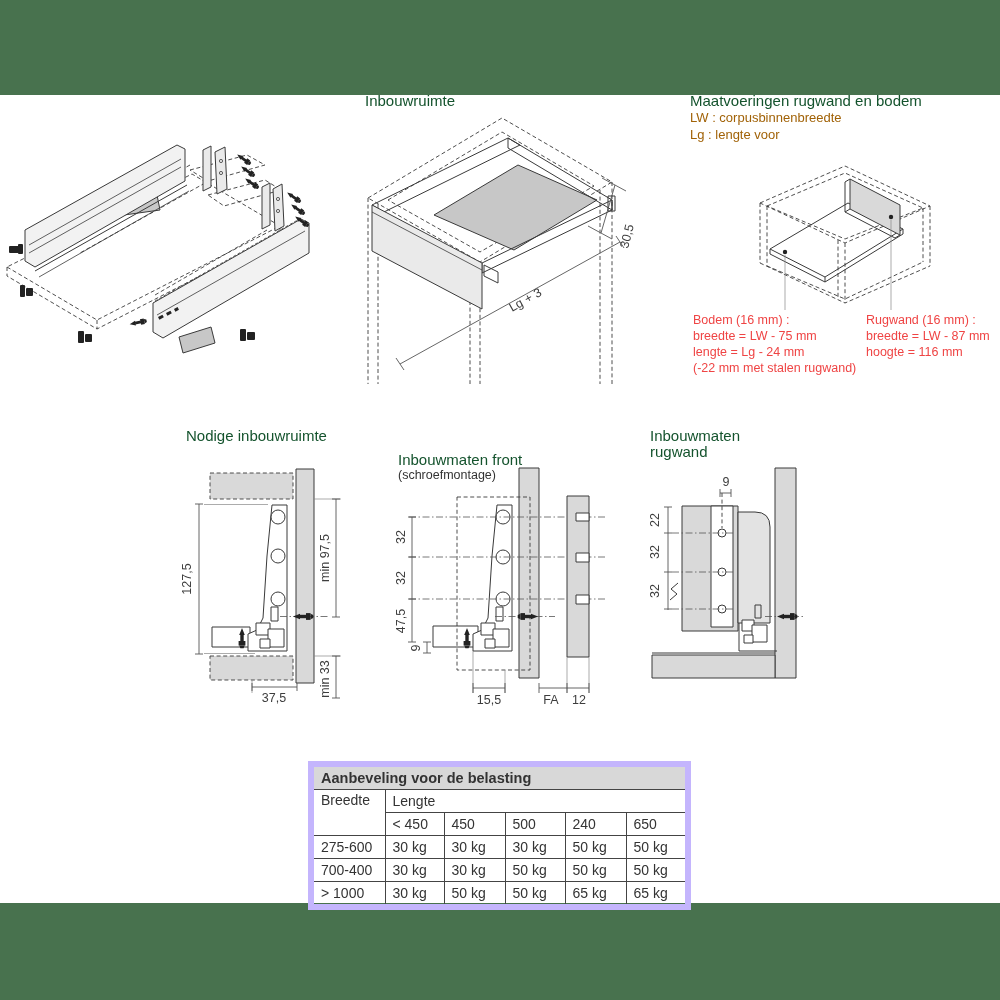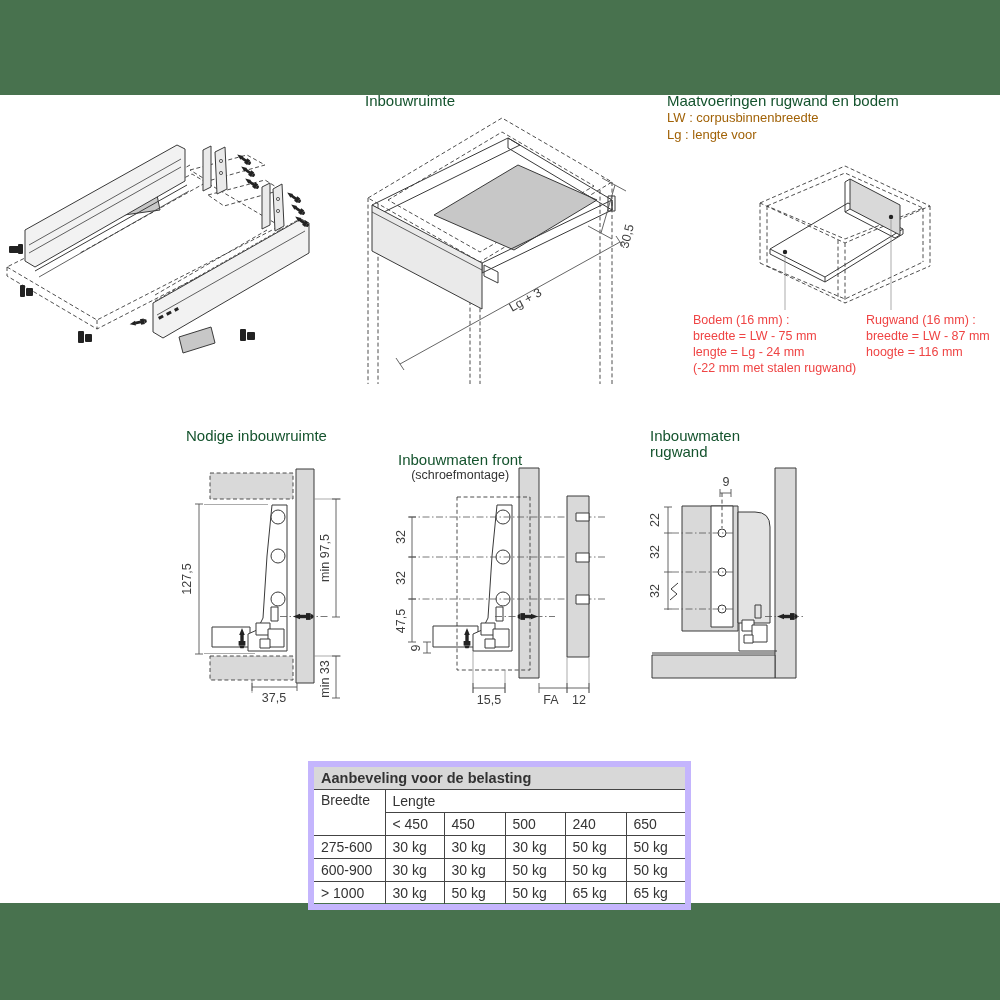--- a/index.html
+++ b/index.html
@@ -2,21 +2,21 @@
 <html><head>
 <meta charset="utf-8">
 <style>
   html,body{margin:0;padding:0;width:1000px;height:1000px;background:#fff;overflow:hidden;
     font-family:"Liberation Sans",sans-serif;color:#333;}
   .band{position:absolute;left:0;width:1000px;background:#48724E;}
   #band-top{top:0;height:95px;}
   #band-bottom{top:903px;height:97px;}
   .abs{position:absolute;}
   .sec-title{font-weight:normal;font-size:15px;color:#14532d;line-height:16px;}
-  .sec-sub{font-weight:normal;font-size:12.5px;color:#333;text-align:center;}
+  .sec-sub{font-weight:normal;font-size:12.5px;color:#333;}
   .legend{font-size:13px;color:#a16207;line-height:17px;}
   .note{font-size:12.5px;color:#ef4444;line-height:16px;}
   
   svg{display:block;}
   .ln{stroke:#3a3a3a;stroke-width:1;fill:none;stroke-linejoin:round;}
   .lnt{stroke:#3a3a3a;stroke-width:.8;fill:none;}
   .dash{stroke:#3a3a3a;stroke-width:.9;fill:none;stroke-dasharray:4 2.6;}
   .dashf{stroke:#3a3a3a;stroke-width:.9;stroke-dasharray:4 2.6;}
   .ddot{stroke:#555;stroke-width:.8;fill:none;stroke-dasharray:7 2.5 1.5 2.5;}
   .dim{stroke:#555;stroke-width:.9;fill:none;}
@@ -147,21 +147,21 @@
   </g>
 
   <g>
     <line class="dim" x1="240" y1="66" x2="264" y2="79"></line>
     <line class="dim" x1="226" y1="114" x2="250" y2="127"></line>
     <line class="dim" x1="253" y1="73" x2="239" y2="121"></line>
     <text class="dimtxt" transform="translate(266,137) rotate(-76)">30,5</text>
   </g>
 </svg>
 
-<div class="abs" style="left:667px;top:93px">
+<div class="abs" style="left:690px;top:93px">
   <div class="sec-title">Maatvoeringen rugwand en bodem</div>
   <div class="legend">LW : corpusbinnenbreedte</div>
   <div class="legend">Lg : lengte voor</div>
 </div>
 
 <svg class="abs" style="left:695px;top:158px" width="270" height="155" viewBox="0 0 270 155">
   <g>
     <polygon class="dash" points="65,45 150,8 235,48 150,85"></polygon>
     <polygon class="dash" points="72,48 150,15 228,50 150,81"></polygon>
     <line class="dash" x1="65" y1="45" x2="65" y2="105"></line>
@@ -387,21 +387,21 @@
   </tr>
   <tr>
     <td>275-600</td>
     <td>30 kg</td>
     <td>30 kg</td>
     <td>30 kg</td>
     <td>50 kg</td>
     <td>50 kg</td>
   </tr>
   <tr>
-    <td>600-900</td>
+    <td>700-400</td>
     <td>30 kg</td>
     <td>30 kg</td>
     <td>50 kg</td>
     <td>50 kg</td>
     <td>50 kg</td>
   </tr>
   <tr>
     <td>&gt; 1000</td>
     <td>30 kg</td>
     <td>50 kg</td>

